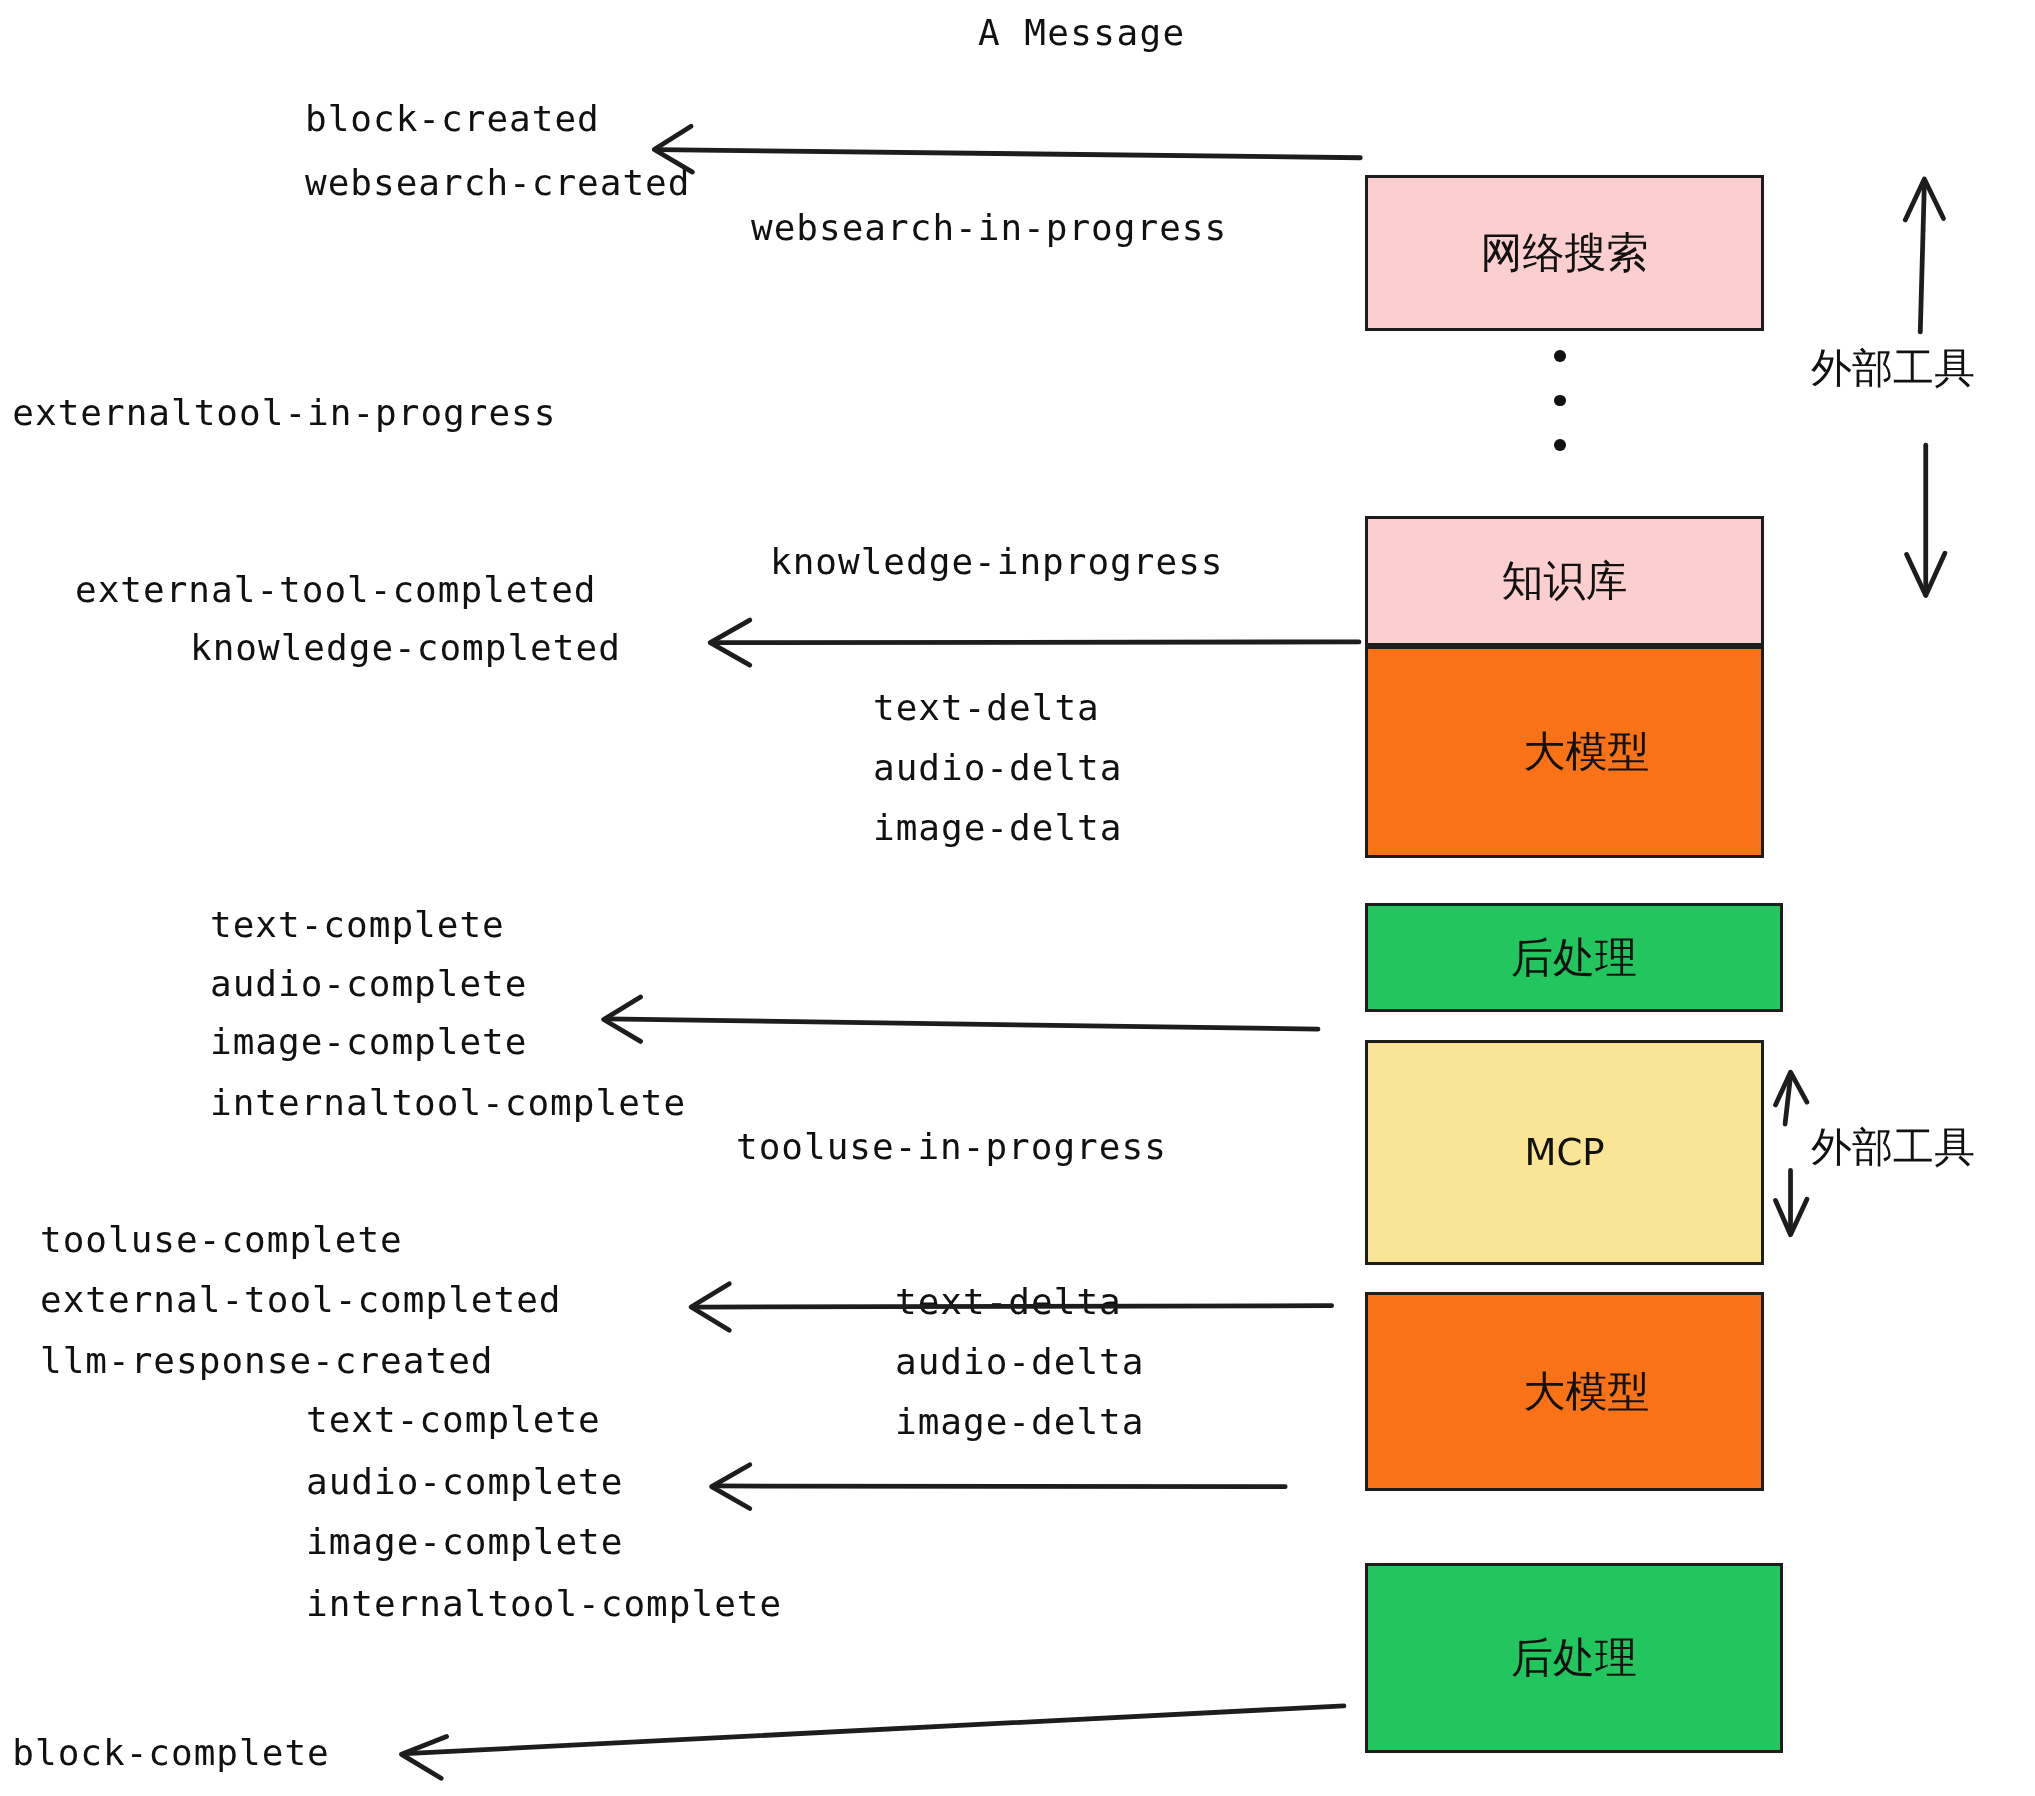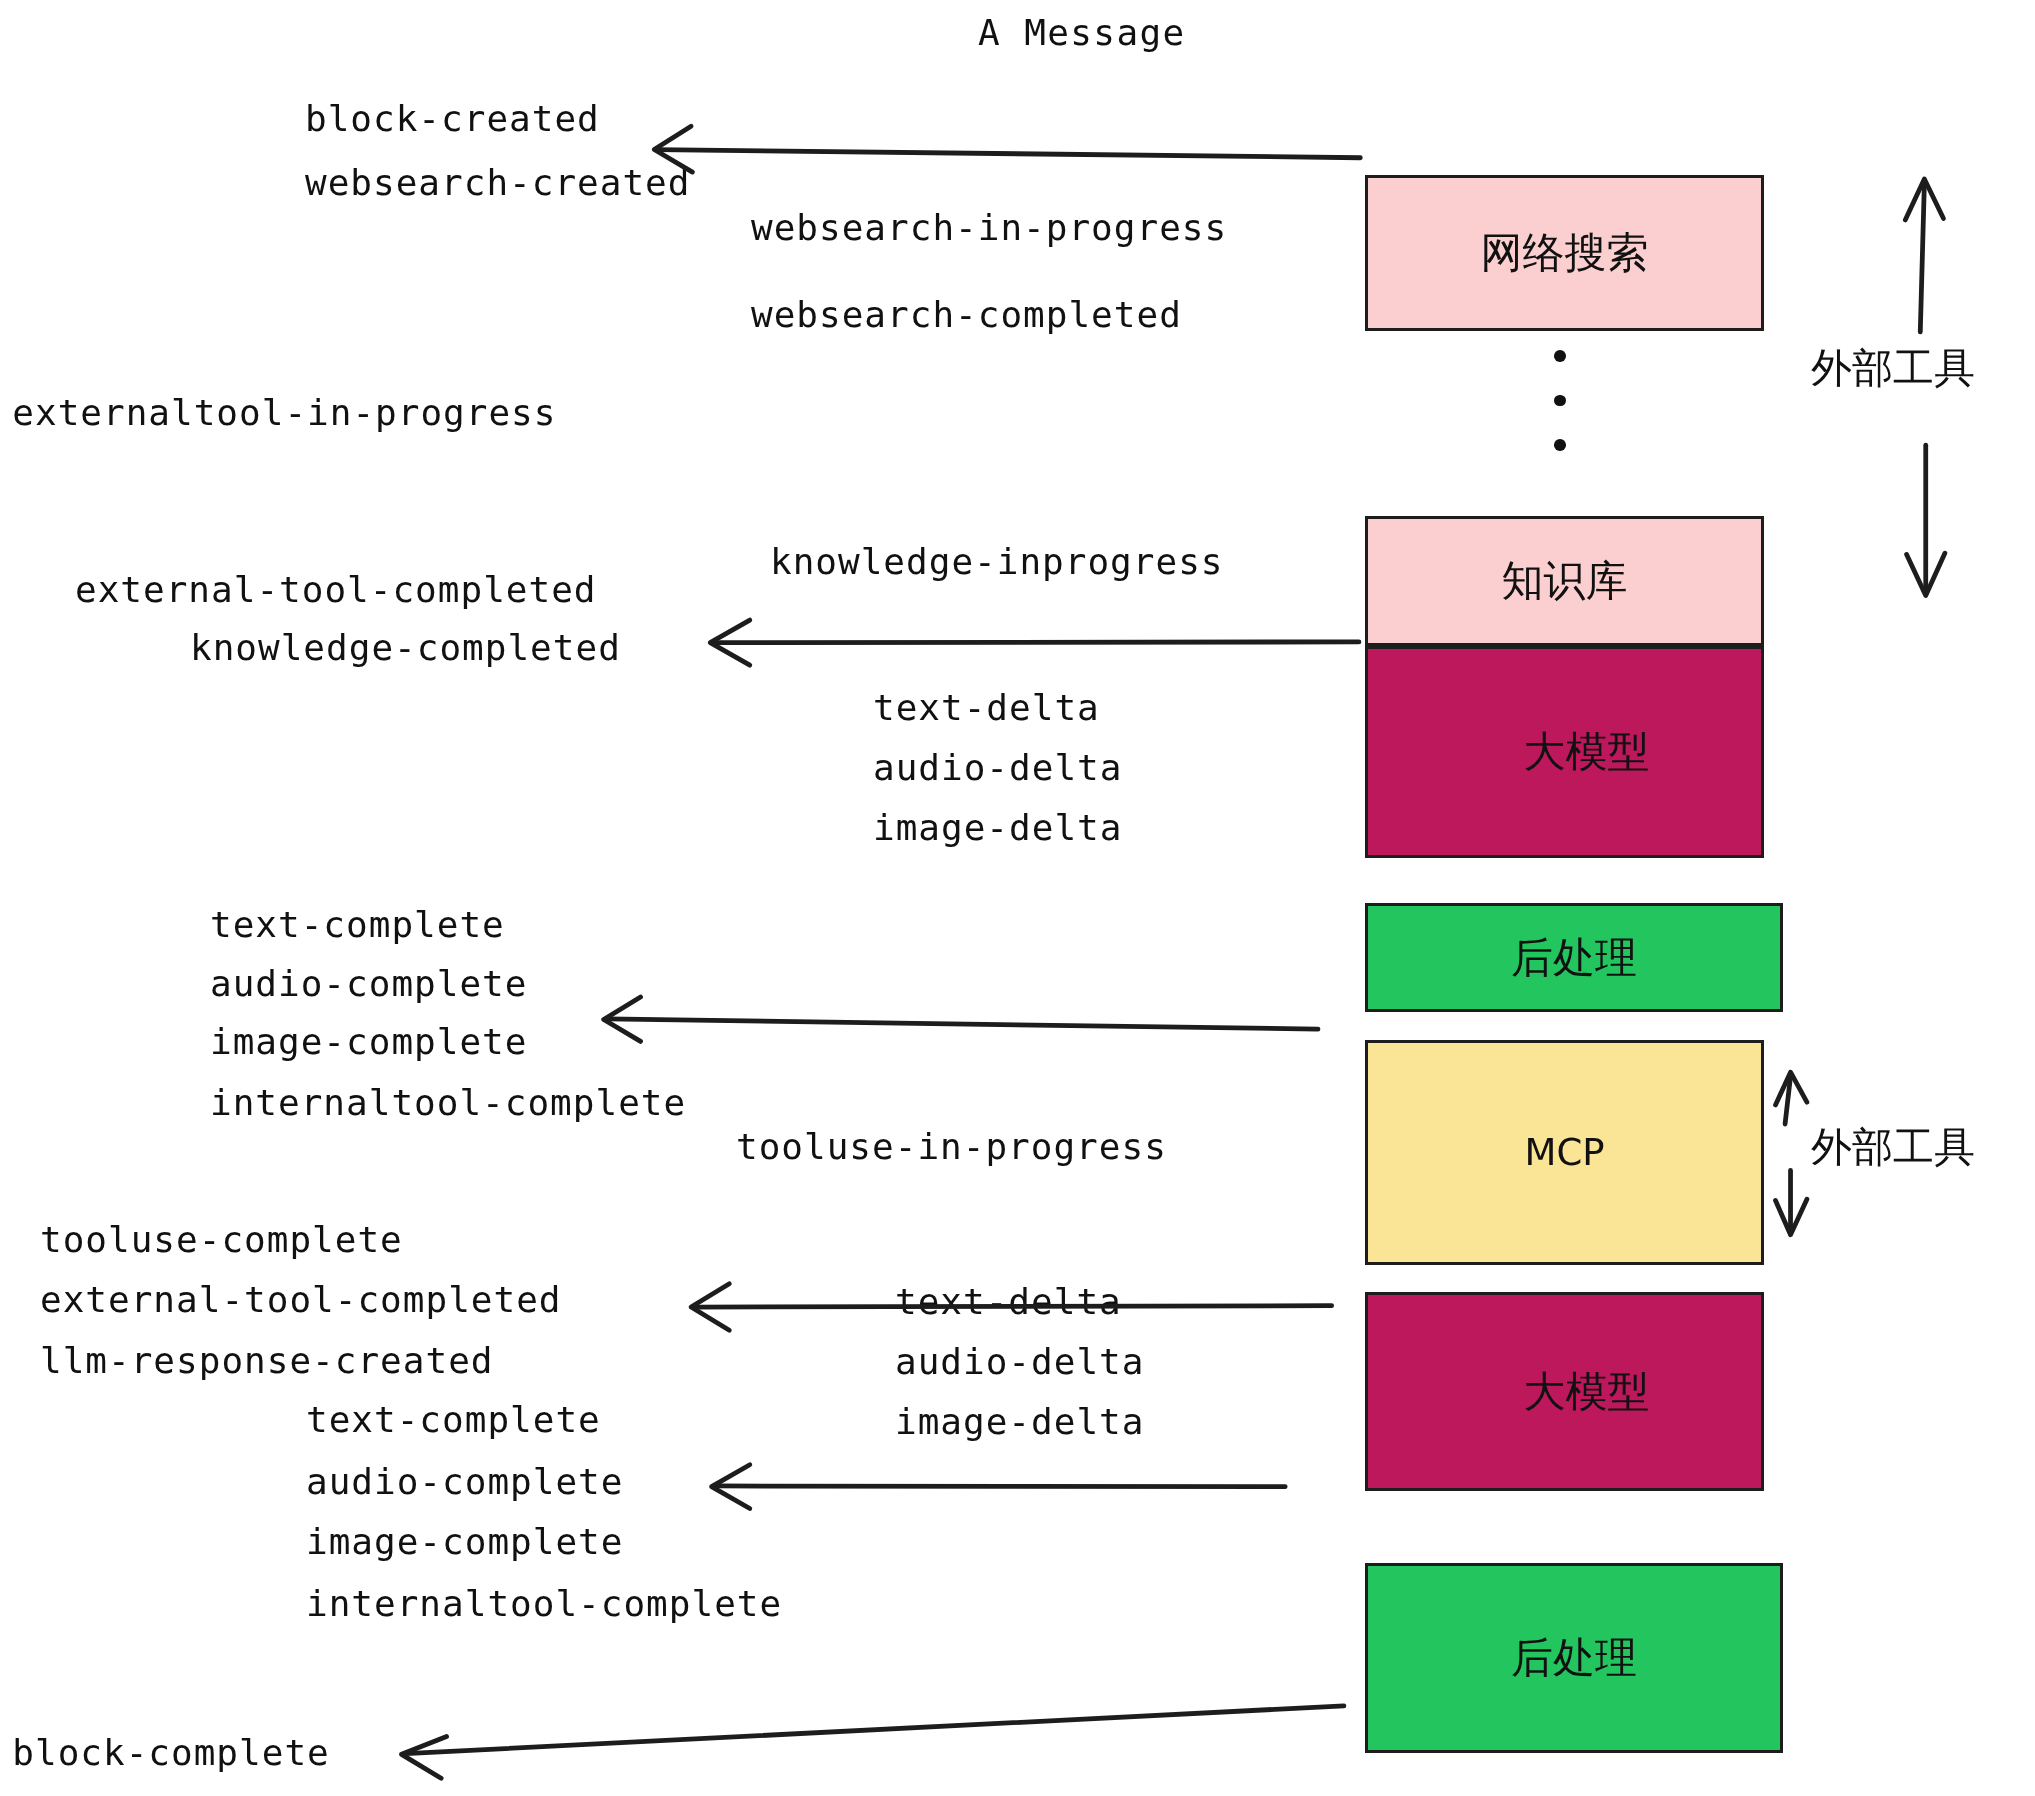--- a/index.html
+++ b/index.html
@@ -9,21 +9,21 @@
       font-family:"DejaVu Sans Mono","Liberation Mono",monospace;
       font-size:36px;letter-spacing:1px;line-height:1;}
   .title{position:absolute;white-space:nowrap;color:#111;
       font-family:"DejaVu Sans Mono","Liberation Mono",monospace;
       font-size:36px;letter-spacing:1.4px;}
   .box{position:absolute;border:3.4px solid #1d1d1d;box-sizing:border-box;
        display:flex;align-items:center;justify-content:center;
        font-family:"DejaVu Sans","Liberation Sans",sans-serif;
        font-size:42px;color:#111;}
   .pink{background:#fbcfcf;}
-  .green{background:#be185d;padding-left:44px;}
+  .green{background:#f97316;padding-left:44px;}
   .yellow{background:#fae596;}
   .plain{background:#22c55e;}
   .mcp-label{font-family:"DejaVu Sans","Liberation Sans",sans-serif;font-size:37px;}
   .vlabel{position:absolute;white-space:nowrap;
       font-family:Liberation Sans, sans-serif;
       font-size:41px;color:#111;}
   .dots{position:absolute;display:flex;flex-direction:column;align-items:center;
         justify-content:space-between;}
   .dots i{display:block;width:11.6px;height:11.6px;border-radius:50%;background:#111;}
   svg.overlay{position:absolute;left:0;top:0;width:2035px;height:1796px;
@@ -69,21 +69,20 @@
     <i></i>
     <i></i>
   </div>
 
   <div class="vlabel" style="left:1811px;top:341px;">外部工具</div>
   <div class="vlabel" style="left:1811px;top:1120px;">外部工具</div>
 
   <div class="ev" style="left:305px;top:101px;">block-created</div>
   <div class="ev" style="left:305px;top:165px;">websearch-created</div>
   <div class="ev" style="left:751px;top:210px;">websearch-in-progress</div>
-  <div class="ev" style="left:751px;top:297px;">websearch-completed</div>
   <div class="ev" style="left:12.3px;top:395px;">externaltool-in-progress</div>
 
   <div class="ev" style="left:770px;top:544px;">knowledge-inprogress</div>
   <div class="ev" style="left:75px;top:572px;">external-tool-completed</div>
   <div class="ev" style="left:190px;top:630px;">knowledge-completed</div>
 
   <div class="ev" style="left:873px;top:690px;">text-delta</div>
   <div class="ev" style="left:873px;top:750px;">audio-delta</div>
   <div class="ev" style="left:873px;top:810px;">image-delta</div>
 

